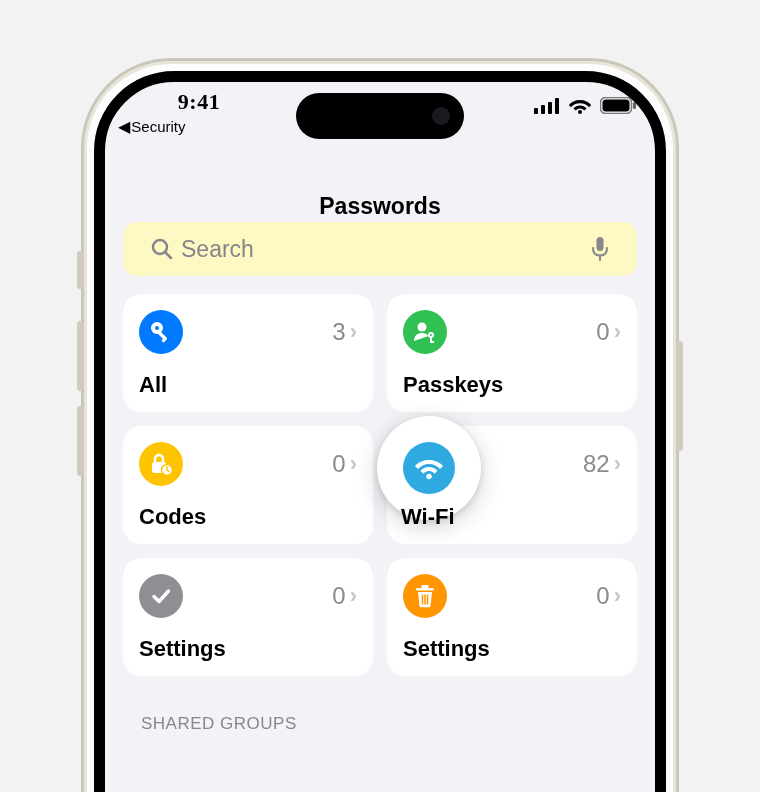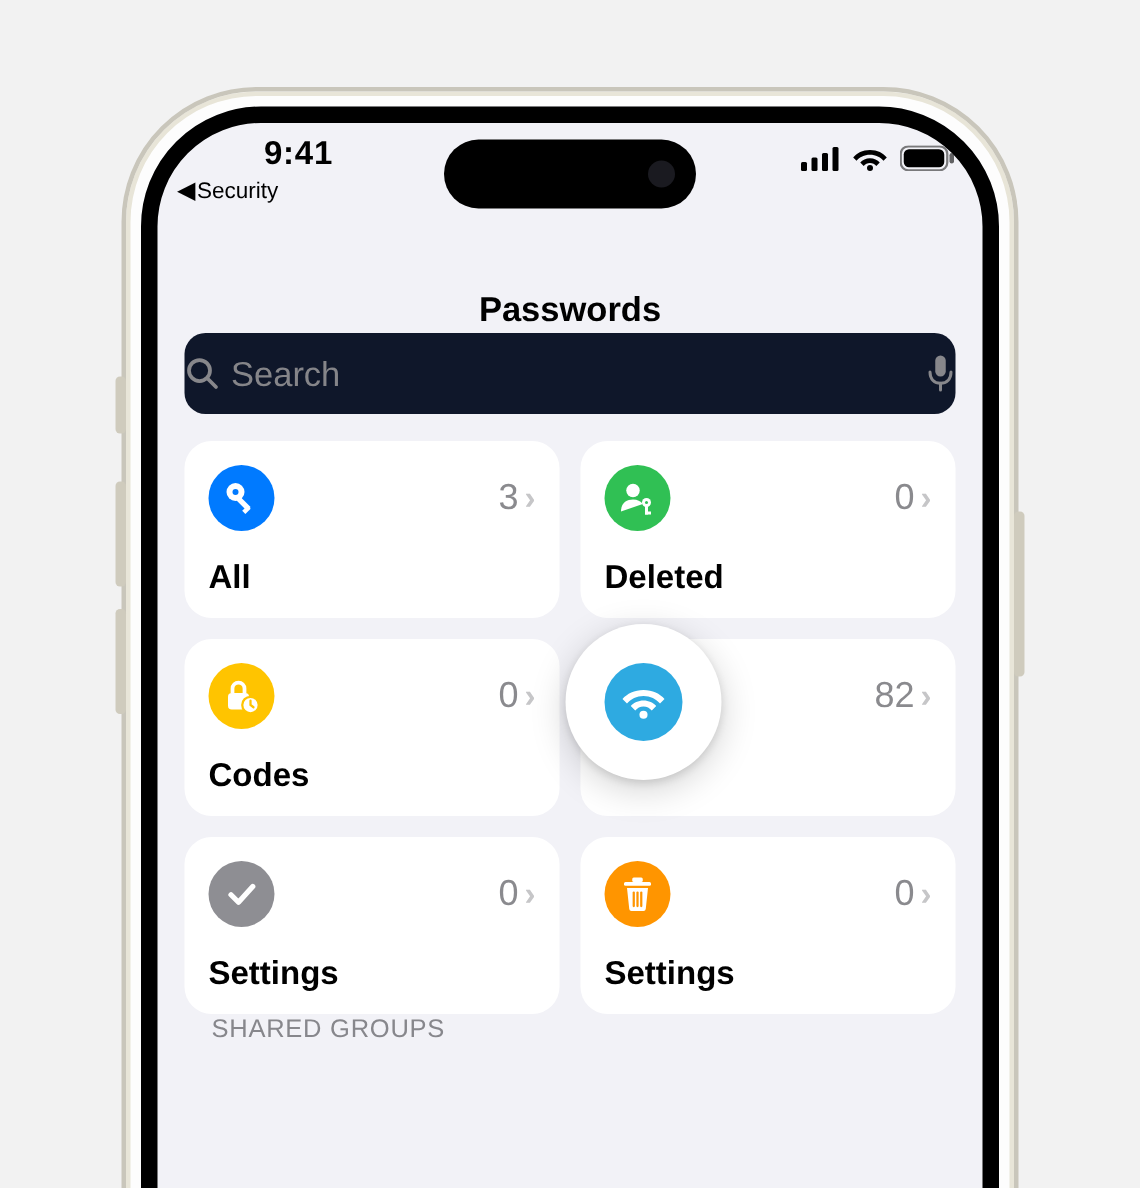--- a/index.html
+++ b/index.html
@@ -78,21 +78,21 @@
     top: 0; left: 0; right: 0;
     height: 80px;
     padding: 18px 30px 0;
     display: flex;
     justify-content: space-between;
     align-items: flex-start;
     font-weight: 600;
     z-index: 4;
   }
   .status-left { text-align: center; width: 150px; }
-  .time { font-size: 22px; font-weight: 700; letter-spacing: 0.5px; }
+  .time { font-size: 22px; font-weight: 700; letter-spacing: 0.5px; font-family: Liberation Serif, serif; }
   .back-link {
     font-size: 15px;
     font-weight: 500;
     display: flex;
     align-items: center;
     gap: 1px;
     margin-top: 2px;
     margin-left: -6px;
   }
   .back-caret {
@@ -112,26 +112,26 @@
   }
   .title {
     text-align: center;
     font-size: 23px;
     font-weight: 700;
     margin-top: 18px;
     margin-bottom: 2px;
     color: #000;
   }
   .search {
-    background: #0f172a;
+    background: #fef9c3;
     border-radius: 14px;
     height: 54px;
     display: flex;
     align-items: center;
-    padding: 0 1px;
+    padding: 0 28px;
     gap: 8px;
   }
   .search-text {
     flex: 1;
     color: #858589;
     font-size: 23px;
     font-weight: 400;
   }
   .grid {
     margin-top: 18px;
@@ -203,20 +203,21 @@
     z-index: 2;
   }
   .wifi-bubble .pill { width: 52px; height: 52px; }
   .wifi-card .card-label {
     position: relative;
     z-index: 3;
     margin-left: -2px;
   }
   .wifi-card .count-chev { position: relative; z-index: 3;}
   .section-header {
+    margin-top: 38px;
     color: #87878c;
     font-size: 17px;
     font-weight: 500;
     letter-spacing: 0.5px;
     padding-left: 18px;
   }
 </style>
 </head>
 <body>
 
@@ -303,21 +304,21 @@
                 <circle cx="19" cy="16" r="1" fill="#30c054"></circle>
                 <rect x="18" y="18" width="2" height="6" fill="#fff"></rect>
                 <rect x="18" y="22" width="4" height="2" fill="#fff"></rect>
               </svg>
             </div>
             <div class="count-chev">
               <span>0</span>
               <span class="chev">›</span>
             </div>
           </div>
-          <div class="card-label">Deleted</div>
+          <div class="card-label">Passkeys</div>
         </div>
 
         <div class="card">
           <div class="card-top">
             <div class="pill c-yellow">
               <svg width="26" height="26" viewBox="0 0 26 26" fill="#fff">
                 <rect x="4" y="11" width="14" height="11" rx="2.5" fill="#fff"></rect>
                 <path d="M7 11 V8 a4 4 0 0 1 8 0 V11" fill="none" stroke="#fff" stroke-width="2.5"></path>
                 <circle cx="19" cy="19" r="5.5" fill="#fff" stroke="#ffc400" stroke-width="1.5"></circle>
                 <path d="M19 16 V19 L21 20.5" fill="none" stroke="#ffc400" stroke-width="1.5" stroke-linecap="round"></path>
@@ -341,20 +342,21 @@
               </svg>
             </div>
           </div>
           <div class="card-top">
             <div style="width:44px;height:44px;"></div>
             <div class="count-chev">
               <span>82</span>
               <span class="chev">›</span>
             </div>
           </div>
+          <div class="card-label">Wi-Fi</div>
         </div>
 
         <div class="card">
           <div class="card-top">
             <div class="pill c-gray">
               <svg width="24" height="24" viewBox="0 0 24 24">
                 <path d="M5 12.5 L10 17.5 L19.5 7" fill="none" stroke="#fff" stroke-width="3.5" stroke-linecap="round" stroke-linejoin="round"></path>
               </svg>
             </div>
             <div class="count-chev">

